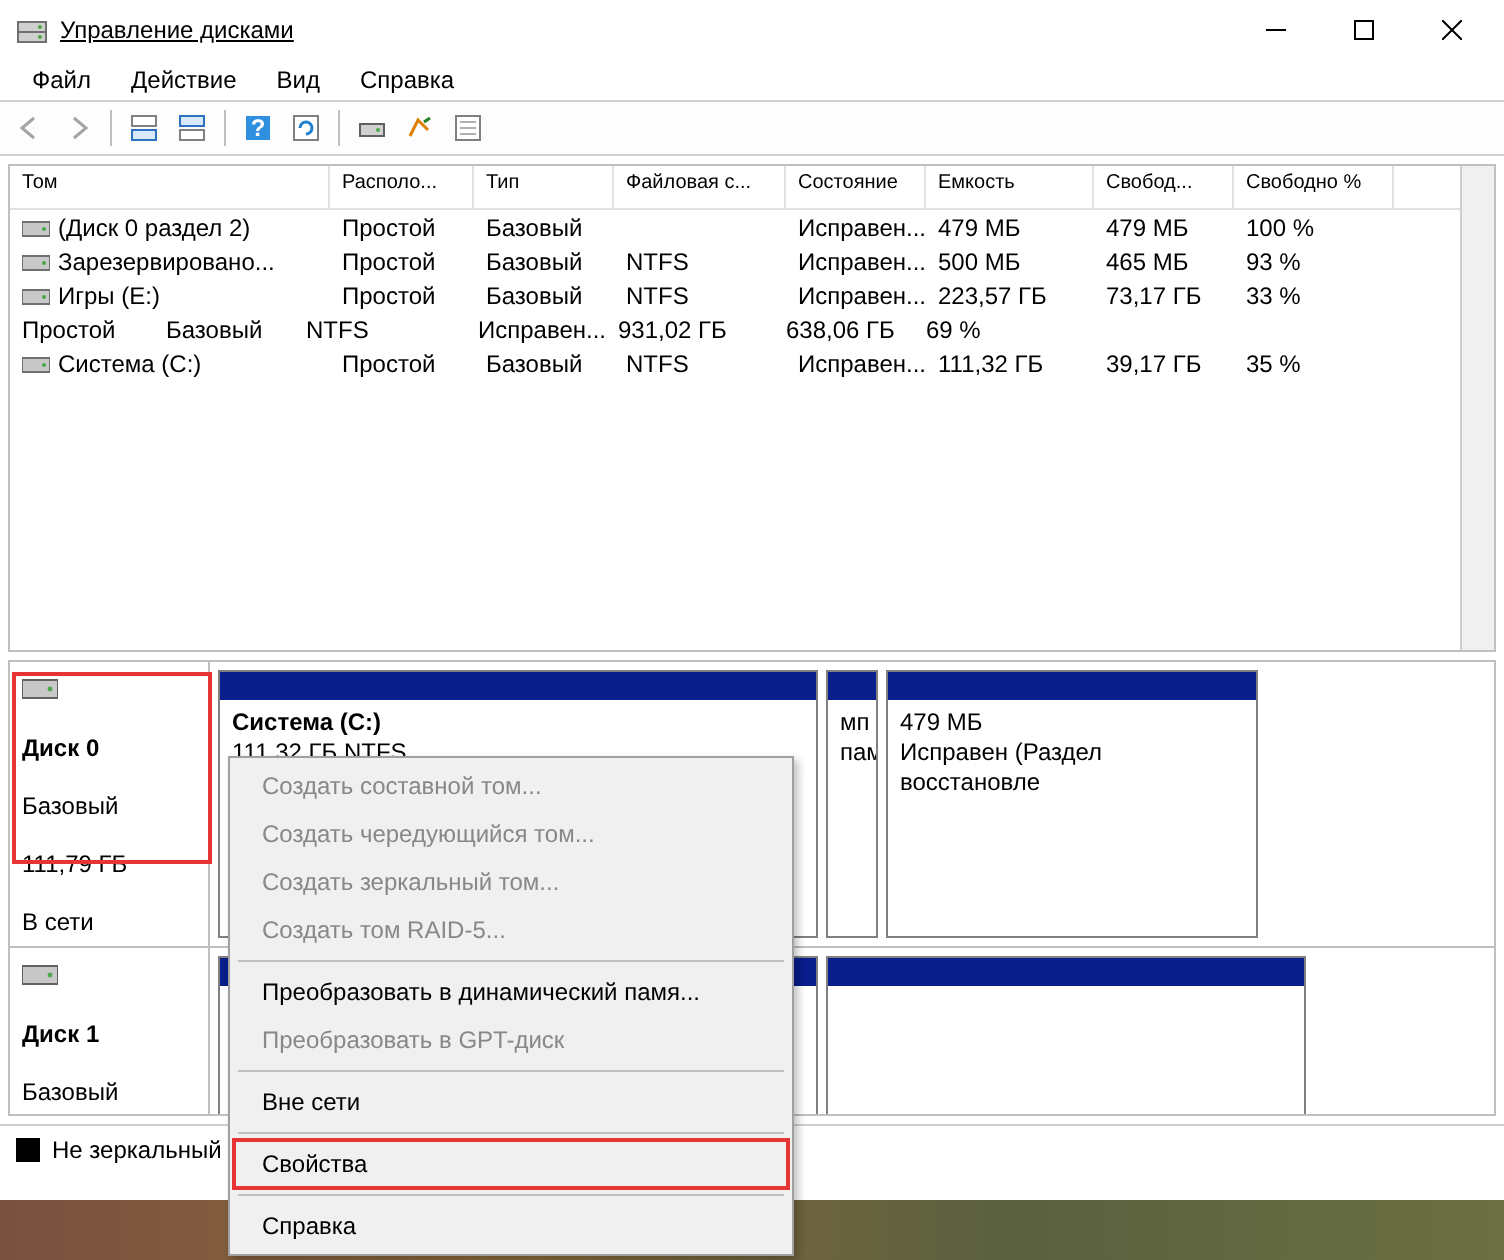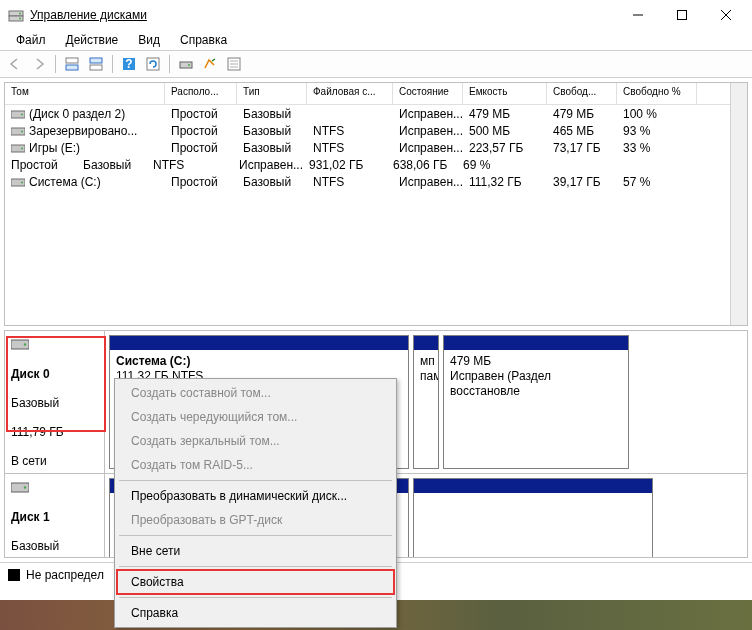--- a/index.html
+++ b/index.html
@@ -260,21 +260,21 @@
               </svg>
             </span>
             <span>Система (C:)</span>
           </div>
           <div class="cell c1">Простой</div>
           <div class="cell c2">Базовый</div>
           <div class="cell c3">NTFS</div>
           <div class="cell c4">Исправен...</div>
           <div class="cell c5">111,32 ГБ</div>
           <div class="cell c6">39,17 ГБ</div>
-          <div class="cell c7">57 %</div>
+          <div class="cell c7">35 %</div>
         </div>
       </div>
   </div>
   <div class="table-sb"></div>
 </div>
 
 <div class="disk-pane">
   <div class="disk-pane-inner" id="diskrows">
       <div class="disk-row">
         <div class="disk-info">
@@ -330,32 +330,32 @@
             <div class="stripe"></div>
             <div class="body"></div>
           </div>
         </div>
       </div>
     </div>
 </div>
 
 <div class="legend">
   <span class="swatch"></span>
-  <span>Не распредел</span>
+  <span>Не зеркальный</span>
 </div>
 
 <div class="highlight-red" style="left:6px; top:336px; width:100px; height:96px;"></div>
 
 <div class="ctxmenu" id="ctxmenu">
     <div class="citem disabled">Создать составной том...</div>
     <div class="citem disabled">Создать чередующийся том...</div>
     <div class="citem disabled">Создать зеркальный том...</div>
     <div class="citem disabled">Создать том RAID-5...</div>
     <div class="csep"></div>
-    <div class="citem">Преобразовать в динамический диск...</div>
+    <div class="citem">Преобразовать в динамический памя...</div>
     <div class="citem disabled">Преобразовать в GPT-диск</div>
     <div class="csep"></div>
     <div class="citem">Вне сети</div>
     <div class="csep"></div>
     <div class="citem" style="position: relative;">Свойства<div class="highlight-red" style="inset: -1px;"></div></div>
     <div class="csep"></div>
     <div class="citem">Справка</div>
   </div>
 
 <div class="bottom-bg"></div>

